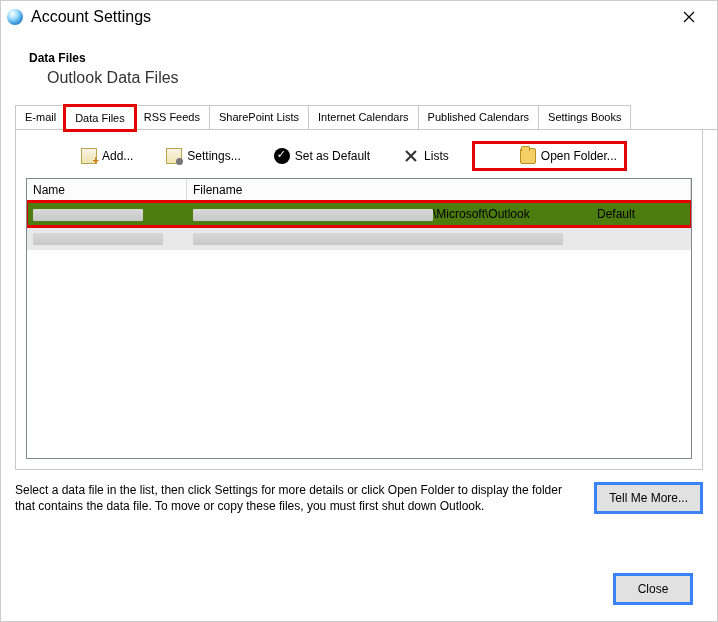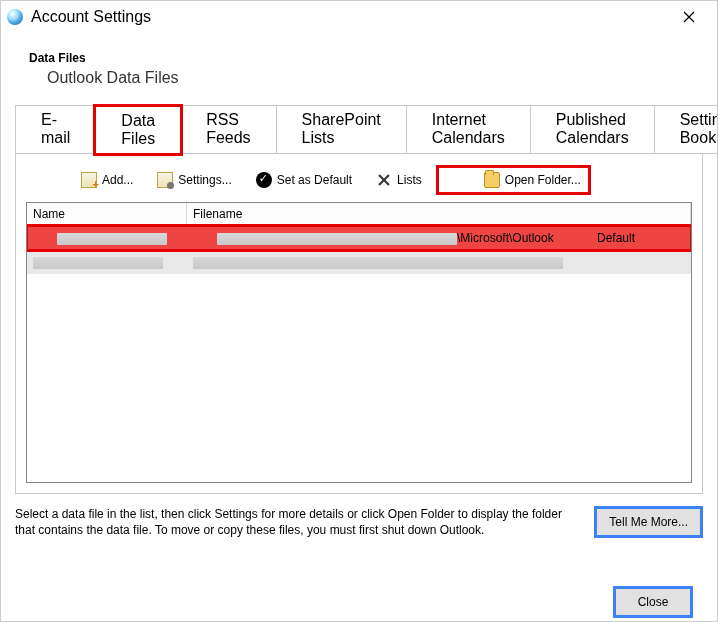--- a/index.html
+++ b/index.html
@@ -38,25 +38,25 @@
     .header-section .h1 { font-weight: bold; font-size: 12px; color: #000; }
     .header-section .h2 { font-size: 16px; color: #333; padding-left: 18px; margin-top: 4px; }
 
     .tabs {
       display: flex;
       margin-left: 14px;
       border-bottom: 1px solid #c8c8c8;
       position: relative;
     }
     .tab {
-      padding: 5px 25px 6px;
+      padding: 5px 9px 6px;
       border: 1px solid #c8c8c8;
       border-bottom: none;
       background: #fff;
-      font-size: 16px;
+      font-size: 11px;
       color: #000;
       margin-right: -1px;
       position: relative;
     }
     .tab.active {
       background: #fff;
       z-index: 2;
       top: 1px;
     }
     .tab.highlighted {
@@ -68,21 +68,21 @@
       border-top: none;
       margin: 0 14px 12px 14px;
       padding: 14px 10px 10px 10px;
       height: 340px;
       display: flex;
       flex-direction: column;
     }
     .toolbar {
       display: flex;
       align-items: center;
-      gap: 10px;
+      gap: 19px;
       margin-left: 48px;
       margin-bottom: 10px;
     }
     .tbtn {
       display: inline-flex;
       align-items: center;
       gap: 5px;
       padding: 3px 6px;
       font-size: 12px;
       color: #000;
@@ -128,21 +128,21 @@
     .col-file { flex: 1; }
     .col-comment { width: 100px; }
     .grid-body {}
     .grow {
       display: flex;
       height: 24px;
       align-items: center;
       font-size: 12px;
     }
     .grow .gc { padding: 0 6px; overflow: hidden; white-space: nowrap; text-overflow: clip; }
-    .grow.r0 { background: #ef4444; padding-left: 24px; }
+    .grow.r0 { background: #4d7c0f; }
     .grow.r1 { background: #e9e9e9; color:#777; }
     .row-highlight {
       outline: 3px solid #e60000;
       outline-offset: -1px;
     }
     .redact {
       display:inline-block;
       height:12px;
       background: linear-gradient(#d8d8d8,#c8c8c8);
       border-radius:1px;
@@ -166,21 +166,21 @@
       border: 3px solid #3b82f6;
       padding: 6px 12px;
       font-size:12px;
       color:#000;
       min-width: 96px;
       text-align:center;
     }
     .bottom-bar {
       position: absolute;
       right: 24px;
-      bottom: 3px;
+      bottom: 16px;
     }
     .window-root { position: relative; width:100%; height:100%; }
   </style>
 </head>
 <body>
 <div class="window-root">
 
   <div class="titlebar">
     <span class="app-icon"></span>
     <span class="title">Account Settings</span>

